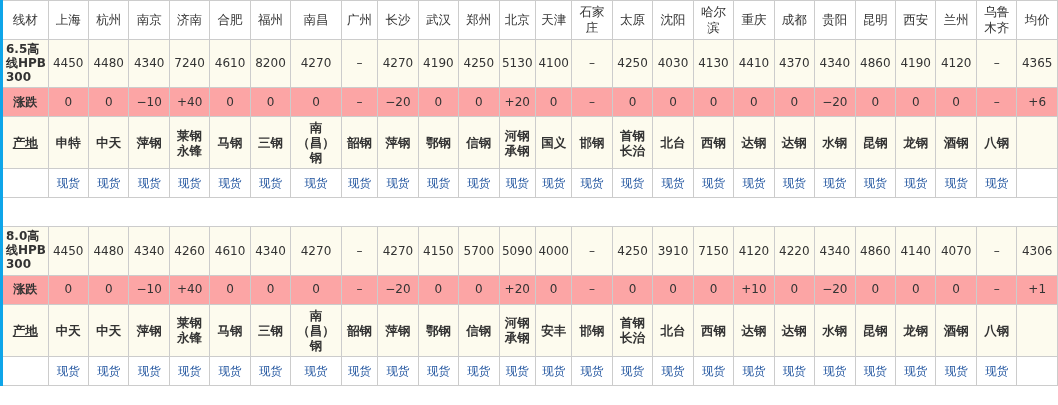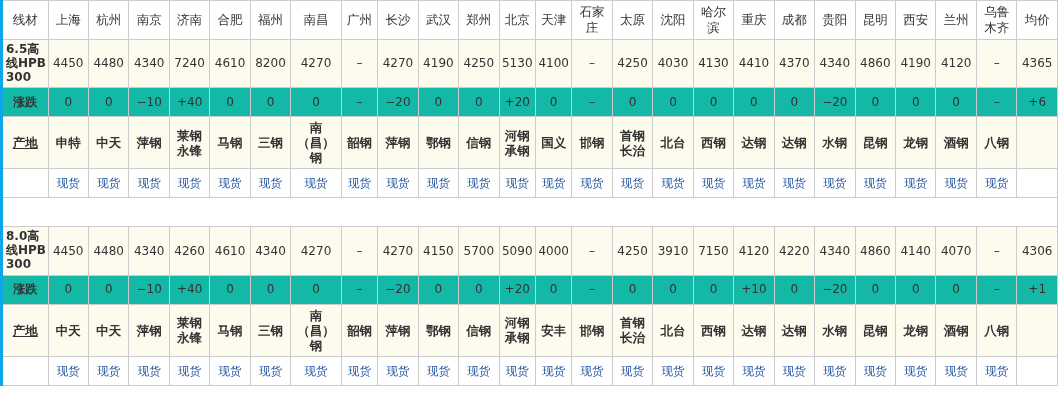--- a/index.html
+++ b/index.html
@@ -50,21 +50,21 @@
     font-size:12px;
     height:30px;
   }
   tr.price-row td.cfirst{
     background:#fdfbee;
     font-weight:bold;
     text-align:left;
     padding-left:3px;
     line-height:1.15;
   }
-  tr.chg-row td{background:#14b8a6;margin-left:40px;}
+  tr.chg-row td{background:#fca5a5;margin-left:40px;}
   tr.chg-row td.cfirst{font-weight:bold;}
   tr.origin-row td{
     background:#fdfbee;
     font-weight:bold;
     font-size:12.5px;
     line-height:1.2;
     height:42px;
   }
   tr.origin-row td.cfirst{background:#fdfbee;text-decoration:underline;}
   tr.stock-row td{

